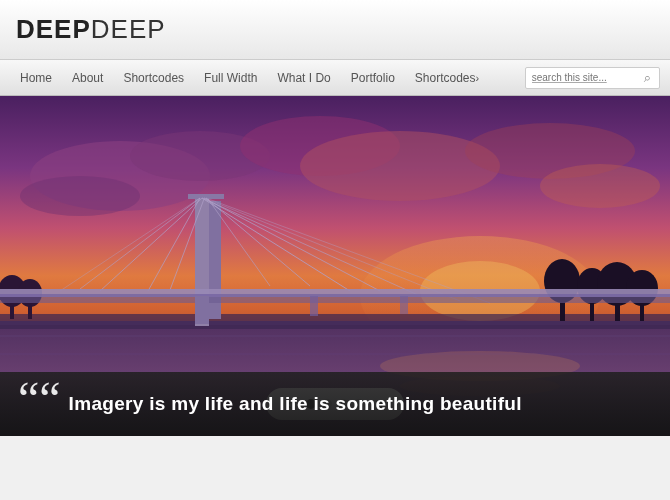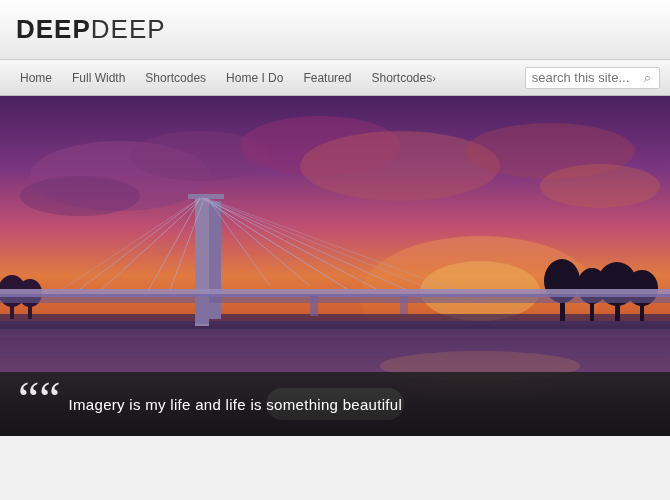--- a/index.html
+++ b/index.html
@@ -67,24 +67,25 @@
       align-items: center;
       background: #fff;
       border: 1px solid #ccc;
       border-radius: 2px;
       padding: 2px 6px;
       margin-left: auto;
     }
     .search-input {
       border: none;
       outline: none;
-      font-size: 13px;
+      font-size: 10px;
       color: #aaa;
       width: 110px;
       background: transparent;
+      text-decoration: underline;
     }
     .search-icon-btn {
       font-size: 13px;
       color: #888;
       cursor: pointer;
       background: none;
       border: none;
       padding: 0 2px;
     }
 
@@ -155,42 +156,43 @@
     .quote-mark {
       font-size: 48px;
       color: #fff;
       line-height: 1;
       margin-right: 8px;
       margin-top: -10px;
       font-family: Georgia, serif;
       opacity: 0.9;
     }
     .quote-text {
-      font-size: 15px;
+      font-size: 19px;
       color: #fff;
-      font-weight: 400;
+      font-weight: 700;
       letter-spacing: 0.3px;
     }
   </style>
 </head>
 <body>
 
 <div class="header">
   <div class="logo">
     <span class="bold">DEEP</span><span>DEEP</span>
   </div>
 </div>
 
 <nav class="navbar">
   <div class="nav-items">
     <div class="nav-item">Home</div>
+    <div class="nav-item">About</div>
+    <div class="nav-item">Shortcodes</div>
     <div class="nav-item">Full Width</div>
-    <div class="nav-item">Shortcodes</div>
-    <div class="nav-item">Home I Do</div>
-    <div class="nav-item">Featured</div>
+    <div class="nav-item">What I Do</div>
+    <div class="nav-item">Portfolio</div>
     <div class="nav-item has-arrow">Shortcodes</div>
   </div>
   <div class="search-box">
     <input class="search-input" type="text" placeholder="search this site..." style="">
     <button class="search-icon-btn">⌕</button>
   </div>
 </nav>
 
 <div class="hero">
 

